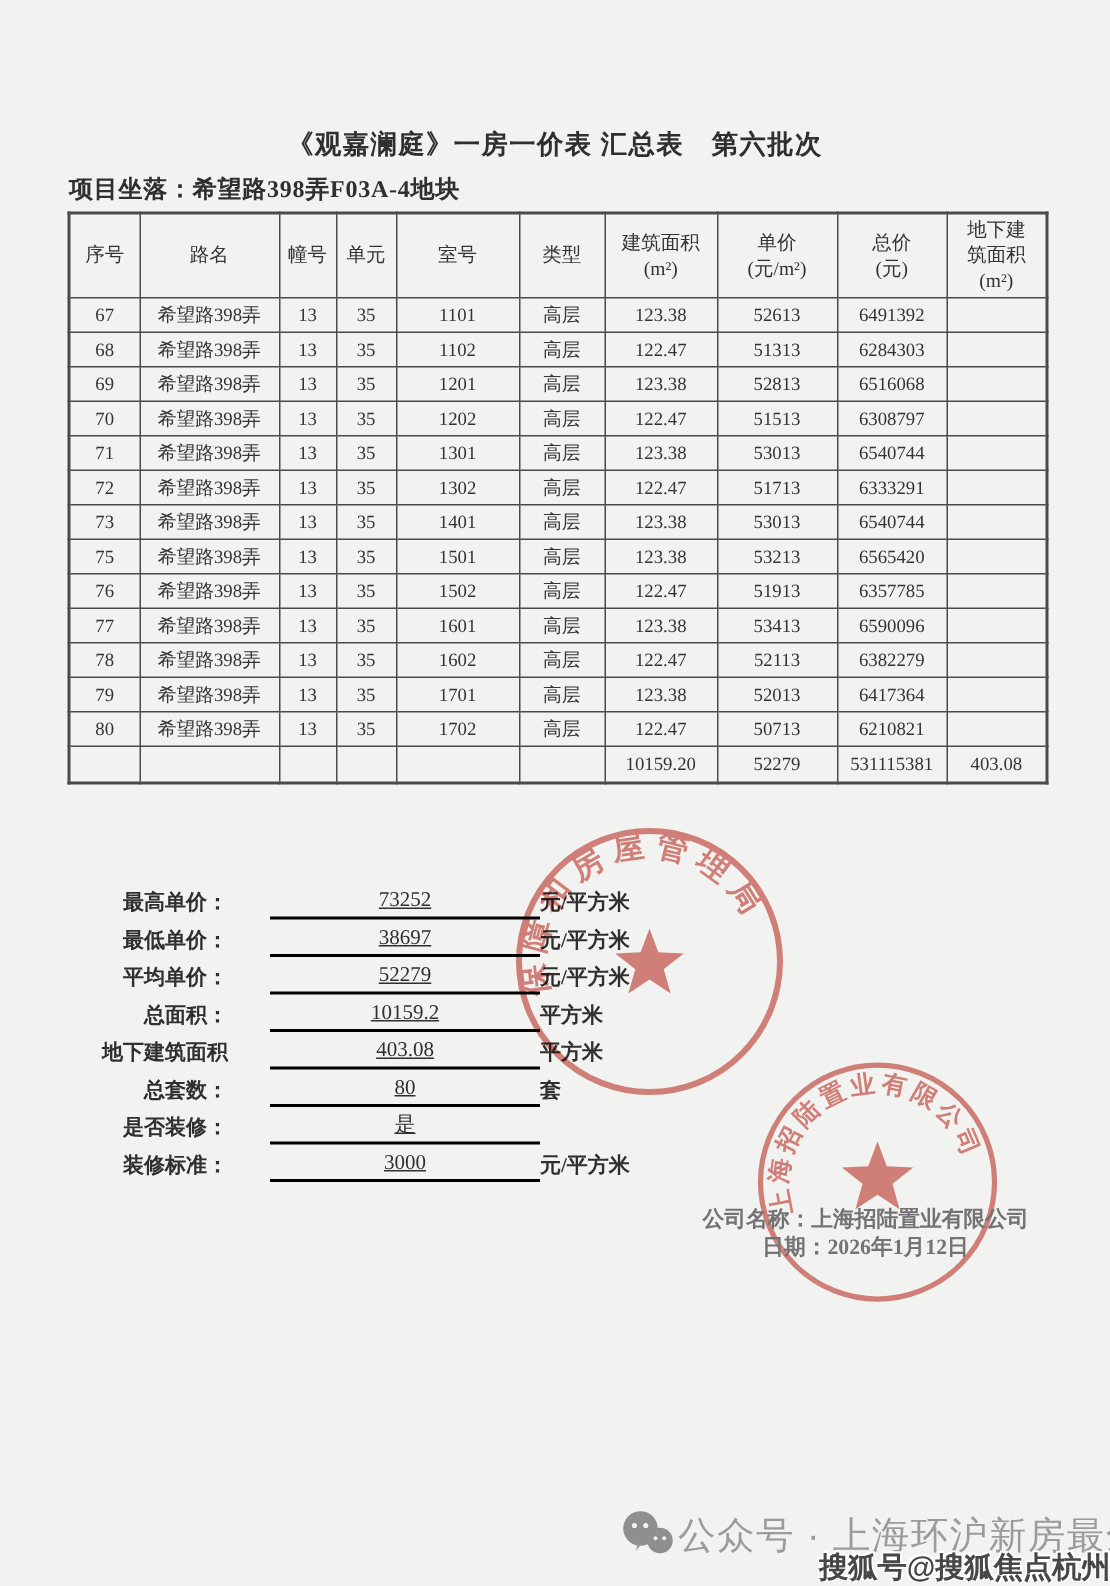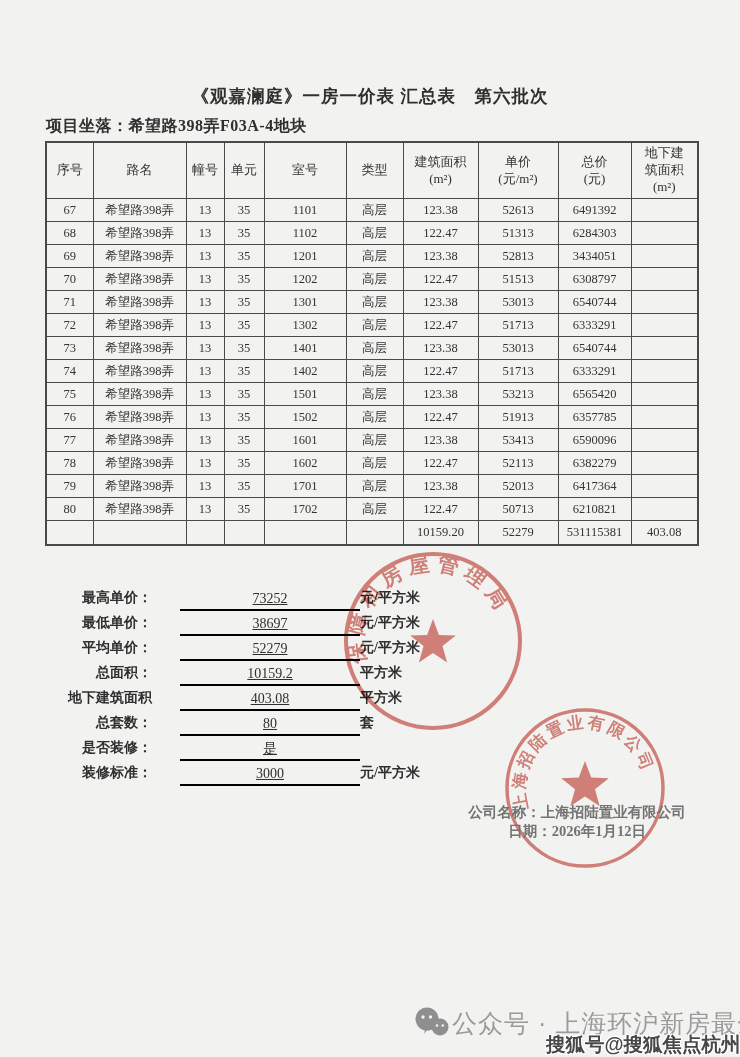--- a/index.html
+++ b/index.html
@@ -33,21 +33,21 @@
     color:#333;
   }
   .price-table th{
     height:55px;font-weight:400;font-size:13px;
     white-space:pre-line;line-height:1.3;
   }
   .price-table tbody td{height:22px;line-height:22px;}
   .price-table tr.total-row td{height:23px;line-height:23px;}
 
   .summary{position:absolute;left:60px;top:589px;}
-  .sum-row{display:flex;align-items:flex-start;height:25px;font-size:14px;}
+  .sum-row{display:flex;align-items:center;height:25px;font-size:14px;}
   .sum-label{width:92px;text-align:right;font-weight:600;white-space:nowrap;}
   .sum-line{
     display:inline-block;width:180px;margin-left:28px;
     text-align:center;border-bottom:2px solid #000000;
     line-height:20px;
   }
   .sum-value{text-decoration:underline;}
   .sum-unit{width:90px;font-weight:600;white-space:nowrap;}
 
   .stamp{
@@ -162,21 +162,21 @@
 
         <tr>
           <td>69</td>
           <td>希望路398弄</td>
           <td>13</td>
           <td>35</td>
           <td>1201</td>
           <td>高层</td>
           <td>123.38</td>
           <td>52813</td>
-          <td>3434051</td>
+          <td>6516068</td>
           <td></td>
         </tr>
 
         <tr>
           <td>70</td>
           <td>希望路398弄</td>
           <td>13</td>
           <td>35</td>
           <td>1202</td>
           <td>高层</td>
@@ -218,32 +218,20 @@
           <td>13</td>
           <td>35</td>
           <td>1401</td>
           <td>高层</td>
           <td>123.38</td>
           <td>53013</td>
           <td>6540744</td>
           <td></td>
         </tr>
 
-        <tr>
-          <td>74</td>
-          <td>希望路398弄</td>
-          <td>13</td>
-          <td>35</td>
-          <td>1402</td>
-          <td>高层</td>
-          <td>122.47</td>
-          <td>51713</td>
-          <td>6333291</td>
-          <td></td>
-        </tr>
 
         <tr>
           <td>75</td>
           <td>希望路398弄</td>
           <td>13</td>
           <td>35</td>
           <td>1501</td>
           <td>高层</td>
           <td>123.38</td>
           <td>53213</td>

